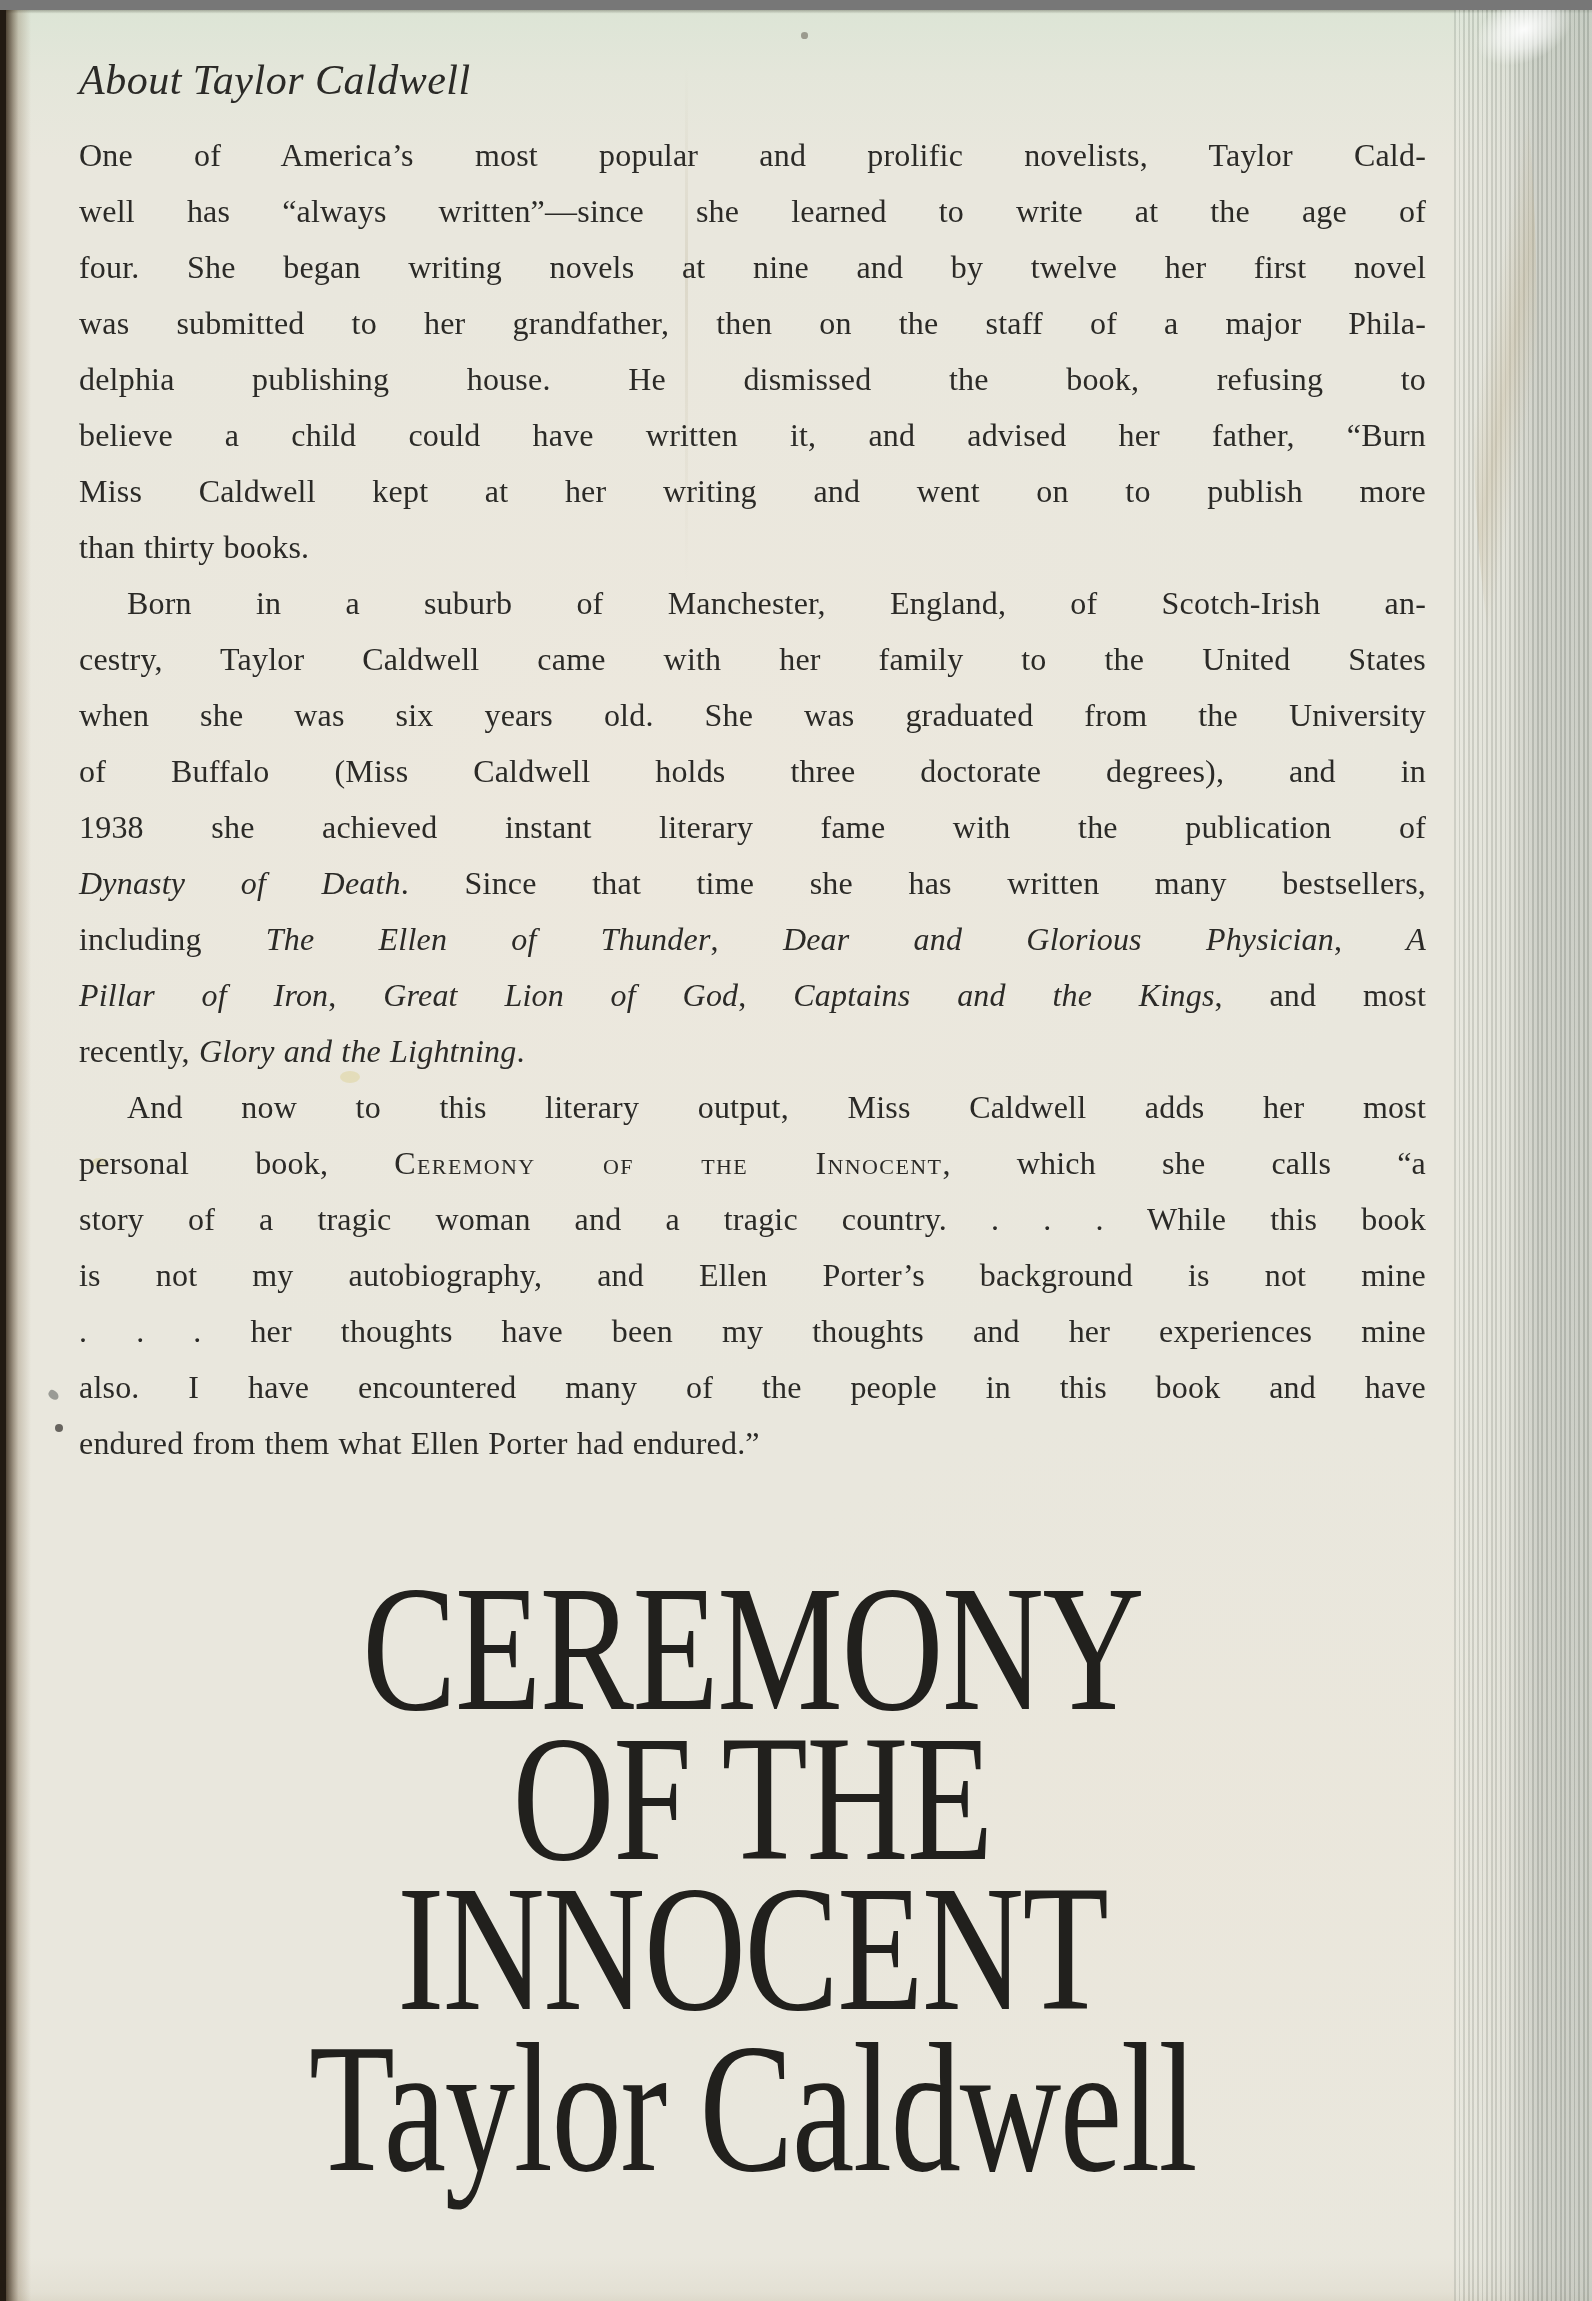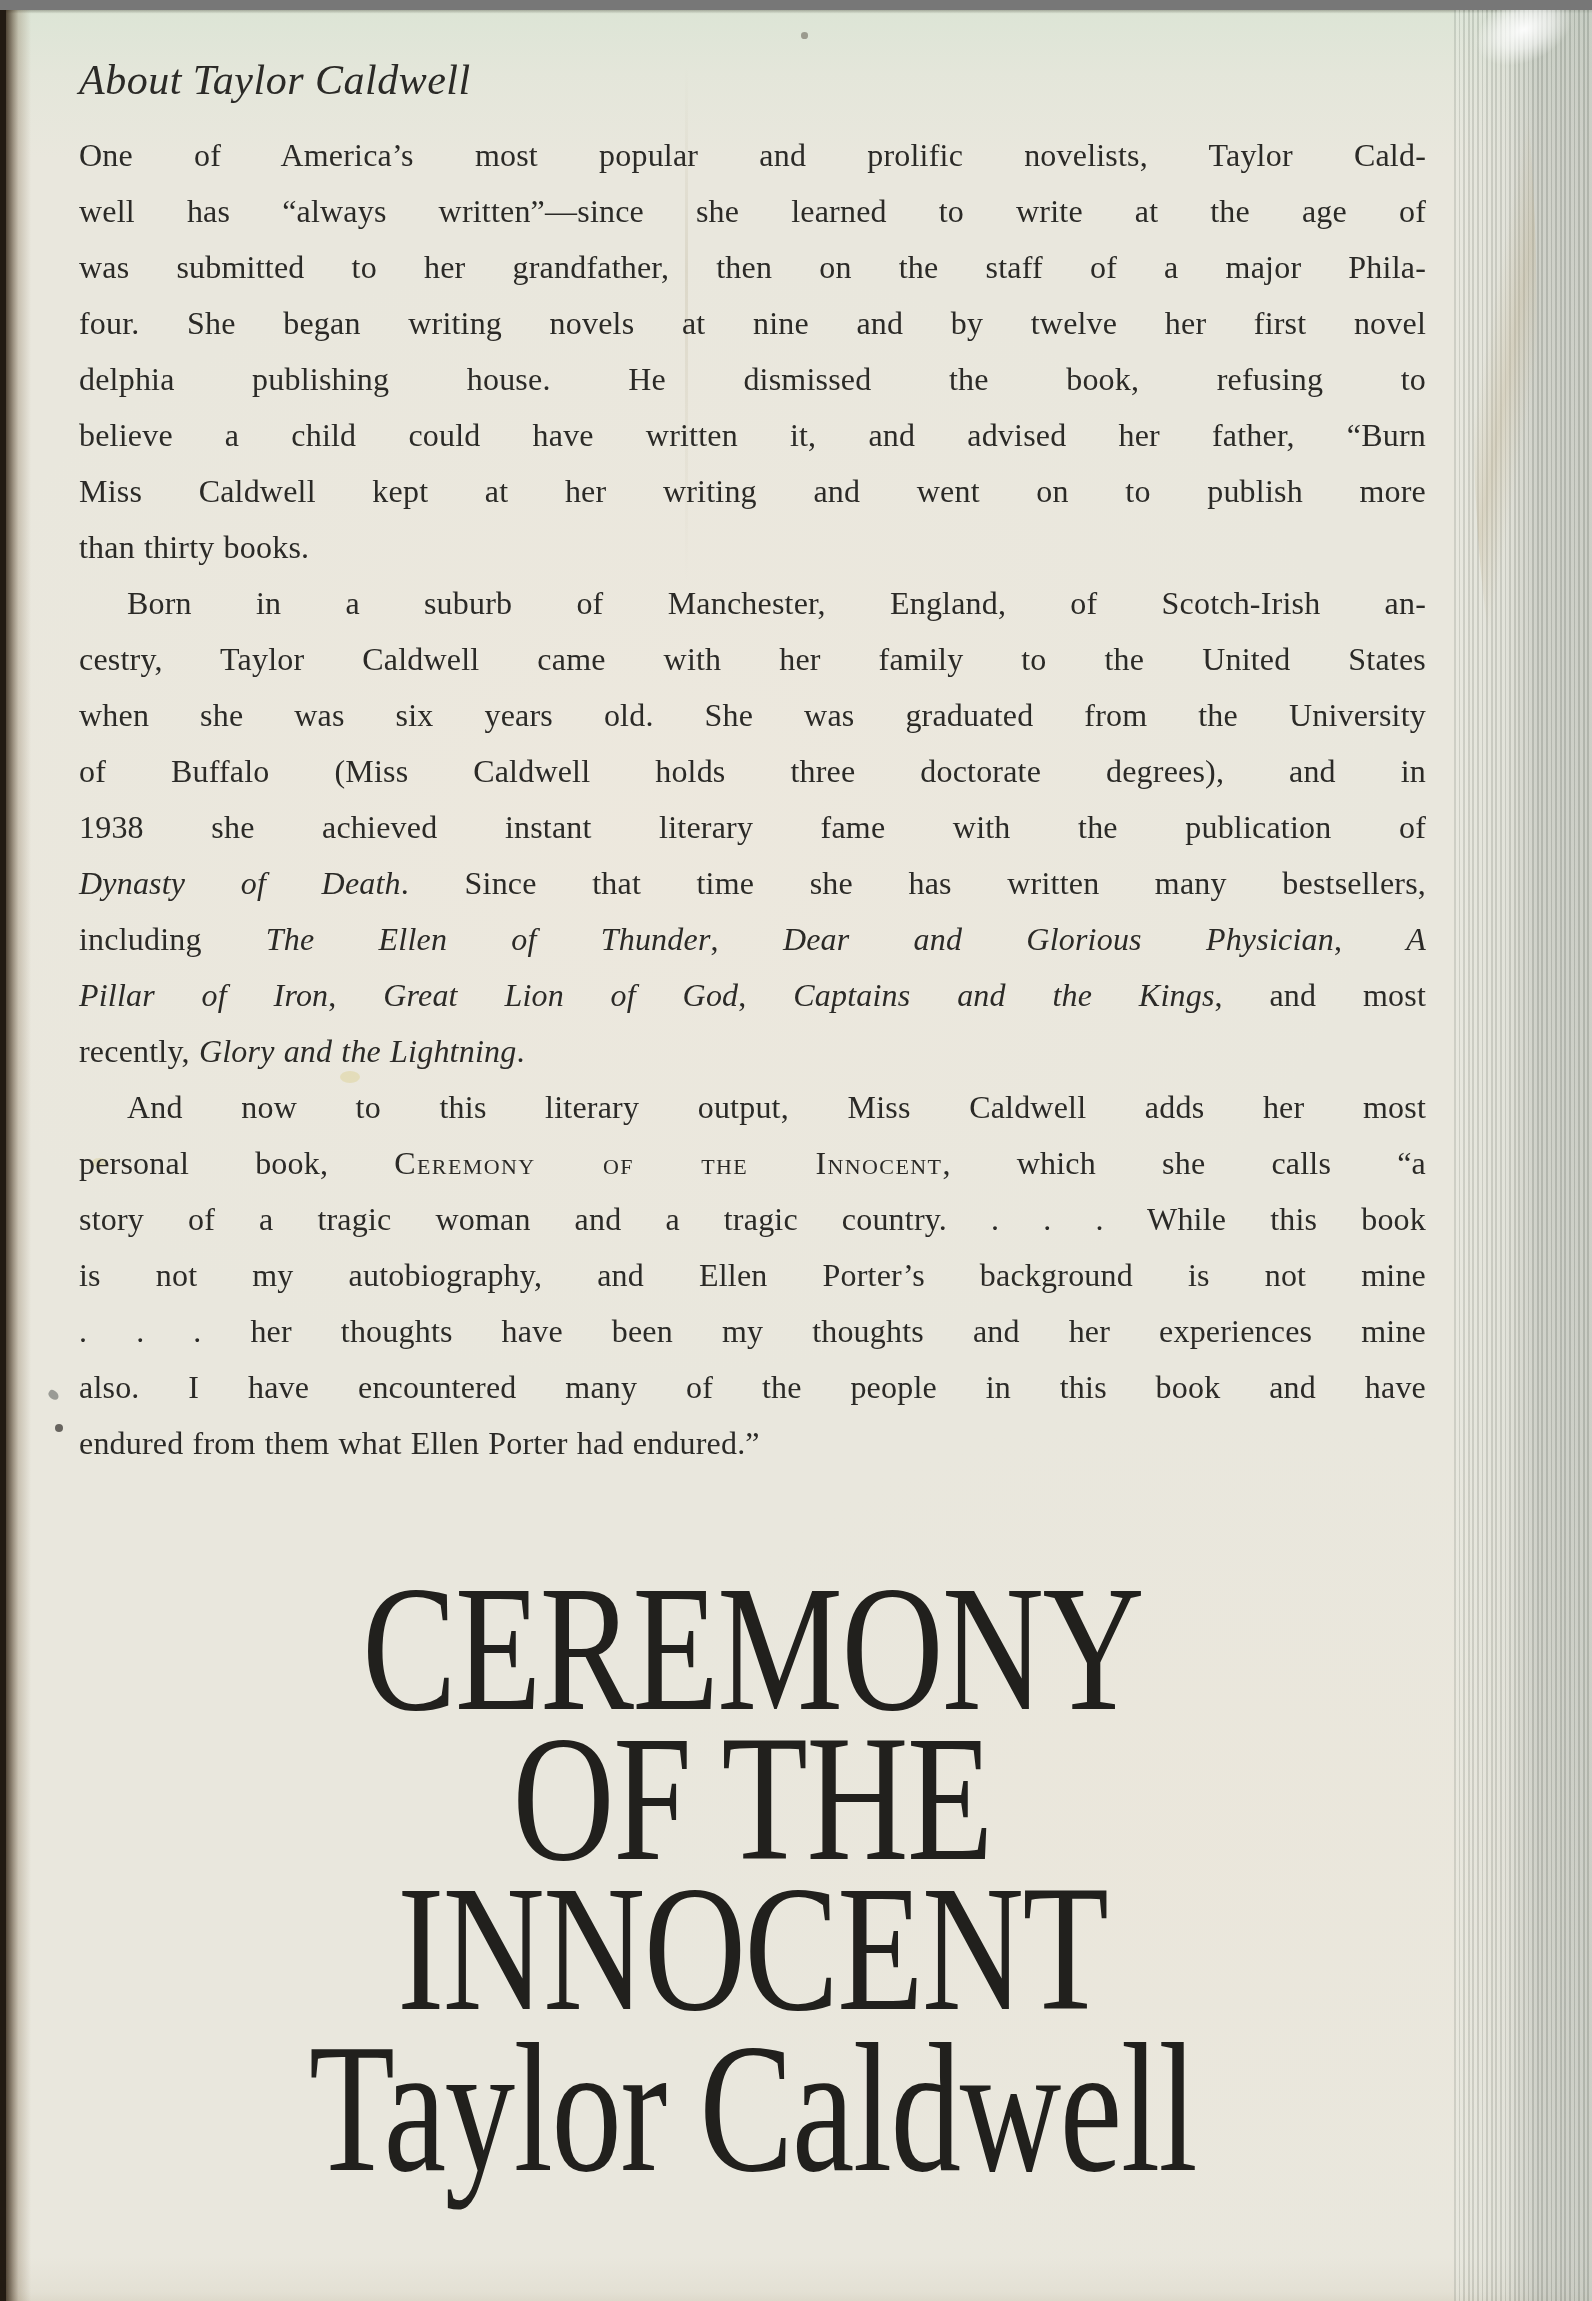--- a/index.html
+++ b/index.html
@@ -104,22 +104,22 @@
   <div class="speck sp3"></div>
   <div class="speck sp4"></div>
   <div class="speck sp5"></div>
 
   <div class="heading">About Taylor Caldwell</div>
 
   <div class="body-text" id="body-text">
       <div class="para">
         <div class="bline">One of America’s most popular and prolific novelists, Taylor Cald-</div>
         <div class="bline">well has “always written”—since she learned to write at the age of</div>
+        <div class="bline">four. She began writing novels at nine and by twelve her first novel</div>
         <div class="bline">was submitted to her grandfather, then on the staff of a major Phila-</div>
-        <div class="bline">four. She began writing novels at nine and by twelve her first novel</div>
         <div class="bline">delphia publishing house. He dismissed the book, refusing to</div>
         <div class="bline">believe a child could have written it, and advised her father, “Burn</div>
         <div class="bline">Miss Caldwell kept at her writing and went on to publish more</div>
         <div class="bline last">than thirty books.</div>
       </div>
       <div class="para indent">
         <div class="bline">Born in a suburb of Manchester, England, of Scotch-Irish an-</div>
         <div class="bline">cestry, Taylor Caldwell came with her family to the United States</div>
         <div class="bline">when she was six years old. She was graduated from the University</div>
         <div class="bline">of Buffalo (Miss Caldwell holds three doctorate degrees), and in</div>

